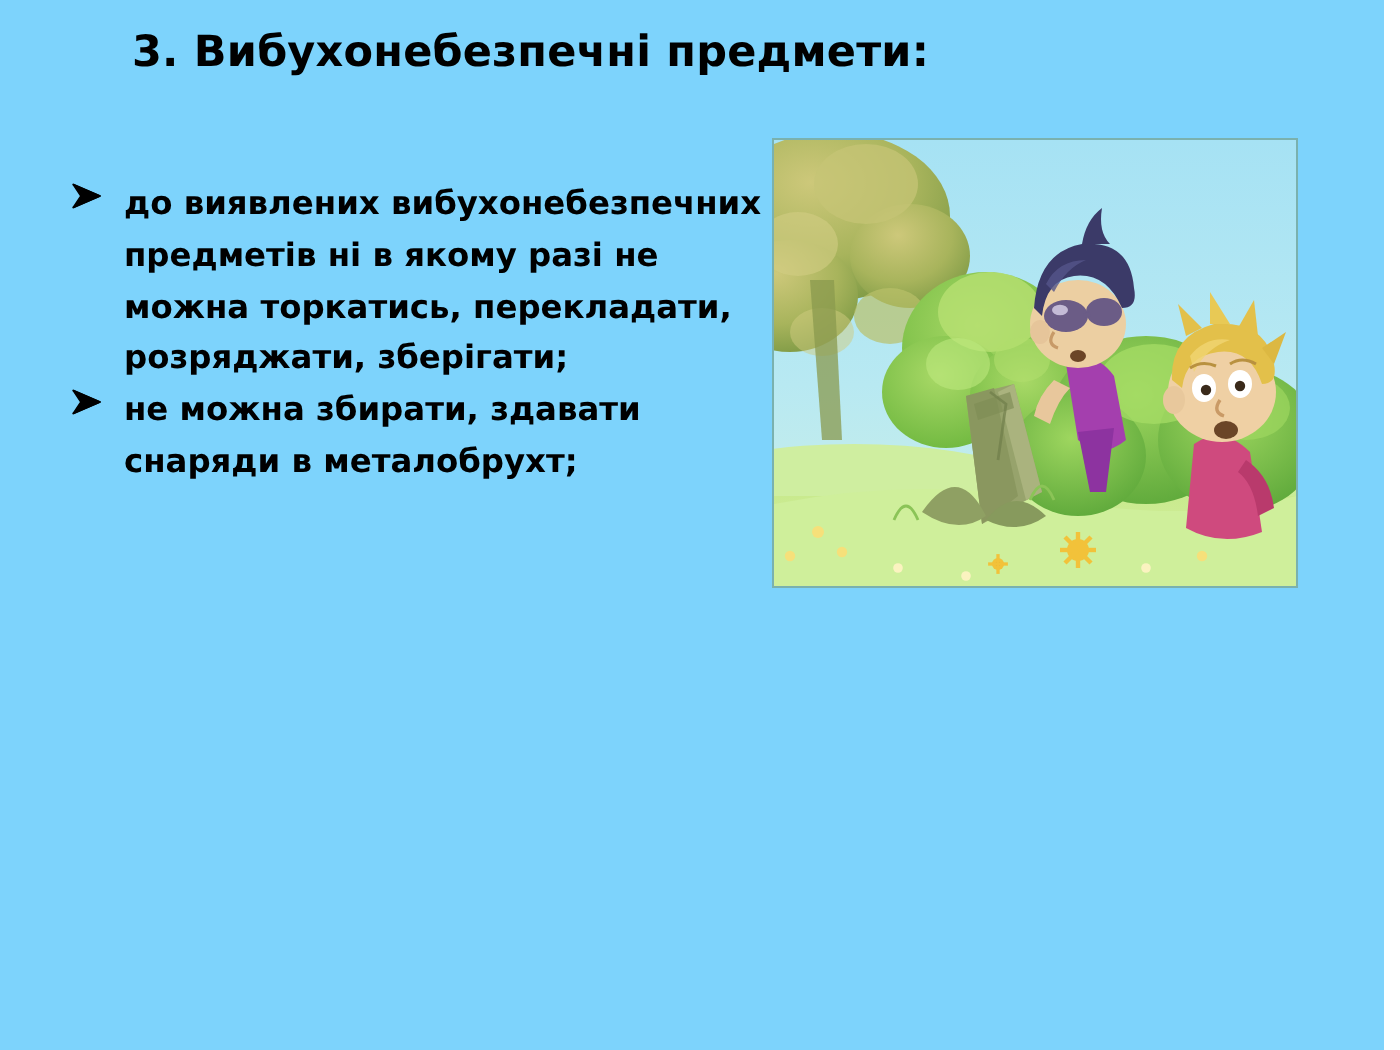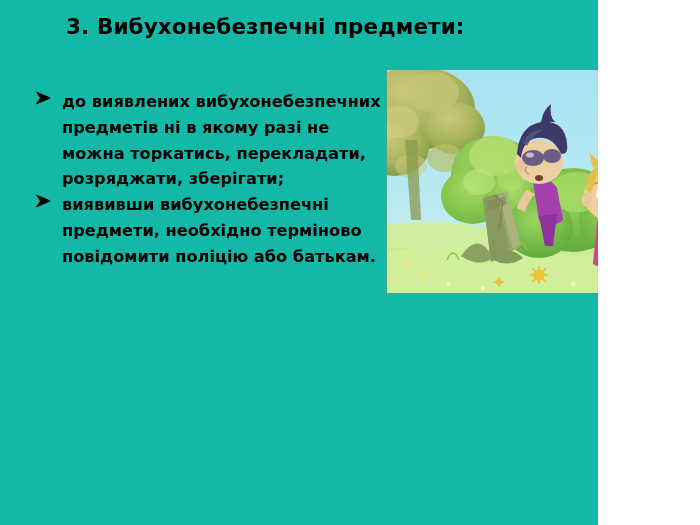--- a/index.html
+++ b/index.html
@@ -8,23 +8,23 @@
   }
   body {
     width: 700px;
     height: 525px;
     overflow: hidden;
     font-family: "DejaVu Sans", sans-serif;
   }
 
   #slide {
     position: relative;
-    width: 598px;
+    width: 692px;
     height: 525px;
-    background: #14b8a6;
+    background: #7dd3fc;
     overflow: hidden;
   }
 
   
   #slide-title {
     position: absolute;
     left: 66px;
     top: 14px;
     width: 600px;
     font-family: "DejaVu Sans", sans-serif;
@@ -103,30 +103,30 @@
       <span class="bullet-marker">
         <svg width="17" height="14" viewBox="0 0 17 14" aria-hidden="true">
           <path d="M1.5 1.2 L15 7 L1.5 12.8 L5.4 7 Z" fill="#000000" stroke="#000000" stroke-width="0.7" stroke-linejoin="round"></path>
           <path d="M1.5 1.2 L15 7 L1.5 12.8" fill="none" stroke="#000000" stroke-width="0.9" stroke-linejoin="round"></path>
         </svg>
       </span>
       <span class="bullet-text">до виявлених вибухонебезпечних предметів ні в якому разі не можна торкатись, перекладати, розряджати, зберігати;</span>
     </li>
 
 
-
     <li class="bullet-item">
       <span class="bullet-marker">
         <svg width="17" height="14" viewBox="0 0 17 14" aria-hidden="true">
           <path d="M1.5 1.2 L15 7 L1.5 12.8 L5.4 7 Z" fill="#000000" stroke="#000000" stroke-width="0.7" stroke-linejoin="round"></path>
           <path d="M1.5 1.2 L15 7 L1.5 12.8" fill="none" stroke="#000000" stroke-width="0.9" stroke-linejoin="round"></path>
         </svg>
       </span>
-      <span class="bullet-text">виявивши вибухонебезпечні предмети, необхідно терміново повідомити поліцію або батькам.</span>
+      <span class="bullet-text">не можна збирати, здавати снаряди в металобрухт;</span>
     </li>
+
 
   </ul>
 
   <div id="picture-frame">
     <svg id="picture-canvas" viewBox="0 0 261 223" preserveAspectRatio="none" aria-hidden="true">
       <defs>
         <linearGradient id="skyGrad" x1="0" y1="0" x2="0" y2="1">
           <stop offset="0%" stop-color="#a6e2f4"></stop>
           <stop offset="55%" stop-color="#b8e9f2"></stop>
           <stop offset="100%" stop-color="#cdf0e4"></stop>

